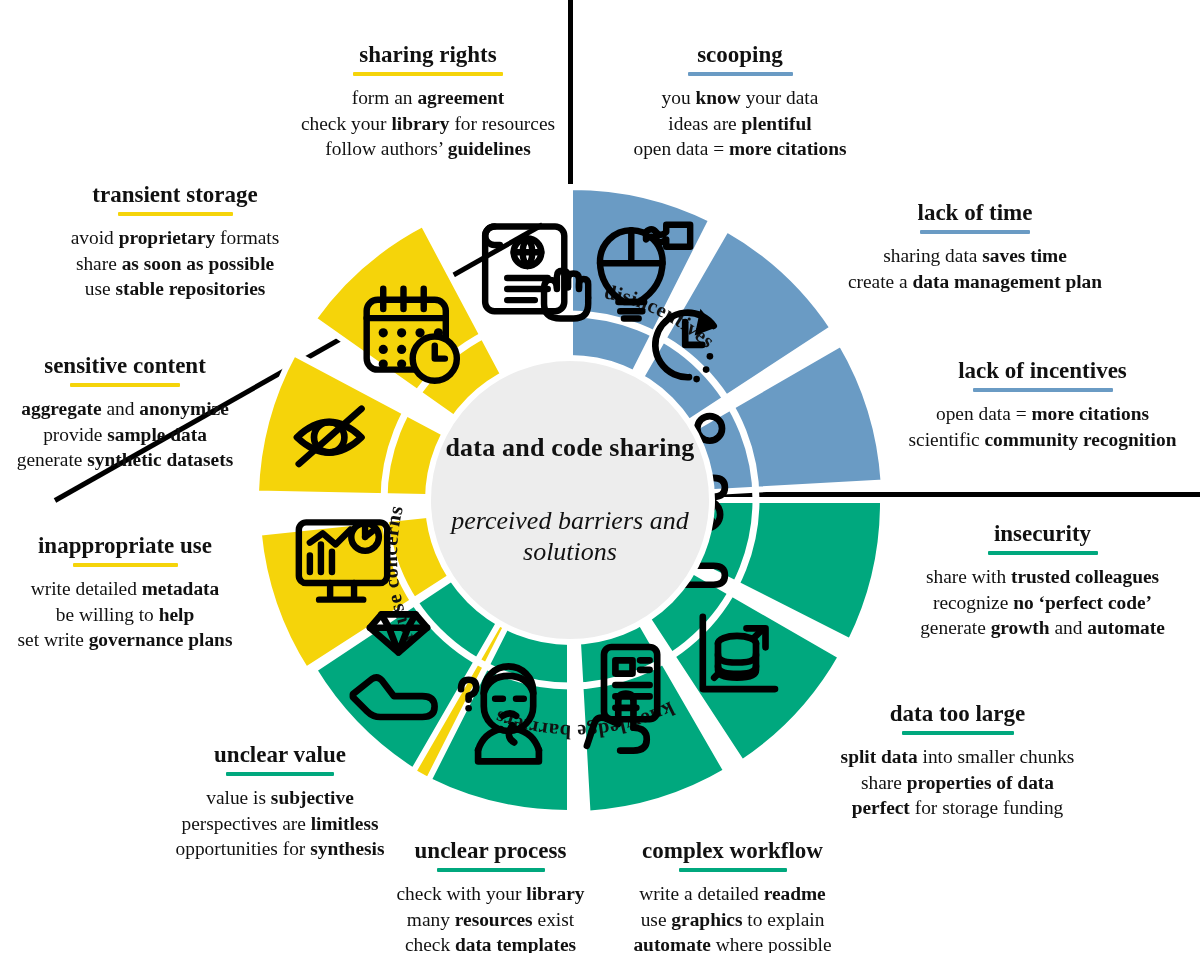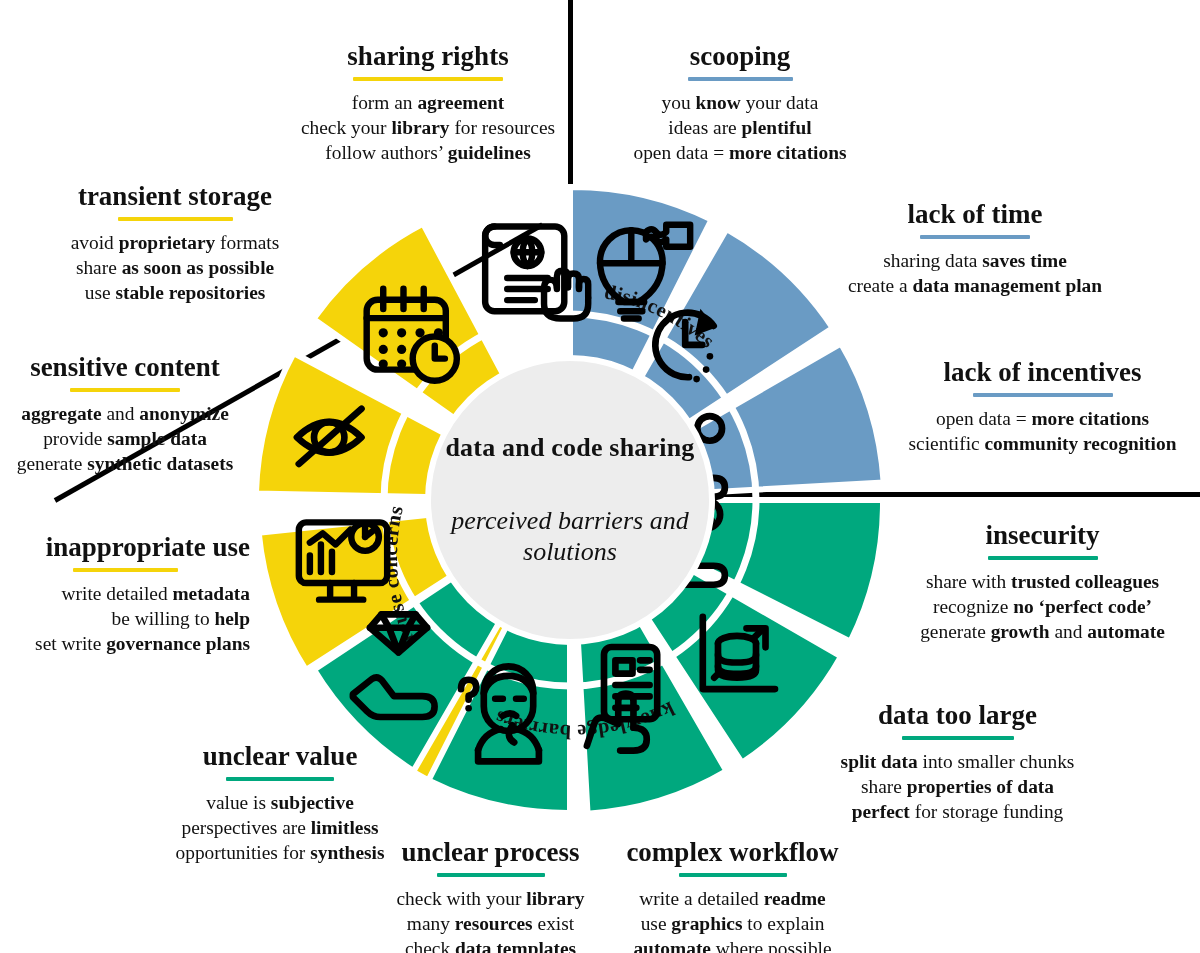--- a/index.html
+++ b/index.html
@@ -36,21 +36,21 @@
     box-sizing:border-box;
     display:flex;flex-direction:column;align-items:center;justify-content:center;
     text-align:center;
   }
   .hub-title{font-weight:bold;font-size:26px;line-height:1.14;letter-spacing:.2px;}
   .hub-sub{font-style:italic;font-size:26px;line-height:1.18;margin-top:44px;}
 
   
   .blk{position:absolute;}
   .blk .hd{
-    font-weight:bold;font-size:27px;line-height:1.1;white-space:nowrap;
+    font-weight:bold;font-size:23px;line-height:1.1;white-space:nowrap;
     display:inline-block;position:relative;
   }
   .blk .rule{height:4px;margin:5px auto 9px auto;border-radius:1px;}
   .blk .ln{font-size:19.4px;line-height:1.30;white-space:nowrap;}
   .blk .ln b{font-weight:bold;}
   .ta-c{text-align:center;}
 
   .icon{pointer-events:none;}
 </style>
 </head>
@@ -283,21 +283,21 @@
 
   <div class="blk ta-c" style="left:885px;top:358px;width:315px;">
     <div class="hd">lack of incentives</div>
     <div class="rule" style="width:140px;background:#6A9BC4;"></div>
     <div>
         <div class="ln"><span>open data = </span><b>more citations</b></div>
         <div class="ln"><span>scientific </span><b>community recognition</b></div>
       </div>
   </div>
 
-  <div class="blk ta-c" style="left:0px;top:533px;width:250px;text-align:right;">
+  <div class="blk ta-c" style="left:0px;top:533px;width:250px;">
     <div class="hd">inappropriate use</div>
     <div class="rule" style="width:105px;background:#F5D40A;"></div>
     <div>
         <div class="ln"><span>write detailed </span><b>metadata</b></div>
         <div class="ln"><span>be willing to </span><b>help</b></div>
         <div class="ln"><span>set write </span><b>governance plans</b></div>
       </div>
   </div>
 
   <div class="blk ta-c" style="left:890px;top:521px;width:305px;">

